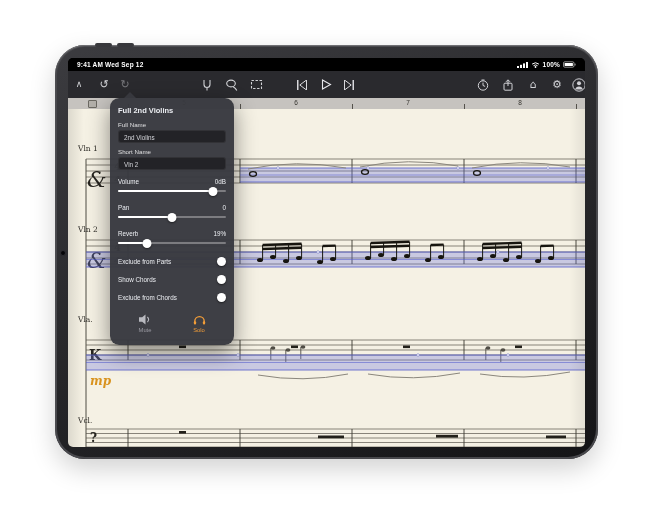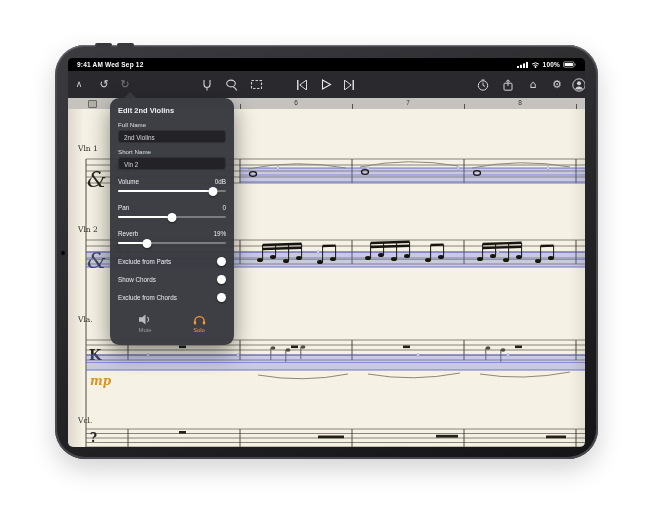--- a/index.html
+++ b/index.html
@@ -390,21 +390,21 @@
             <rect x="111" y="322" width="7" height="2.6" class="rest"></rect>
             <rect x="250" y="326.5" width="26" height="2.8" class="rest"></rect>
             <rect x="368" y="325.8" width="22" height="2.8" class="rest"></rect>
             <rect x="478" y="326.5" width="20" height="2.8" class="rest"></rect>
           </g>
         </svg>
       </div>
 
       <div class="popover">
         <div class="pop-arrow"></div>
-        <div class="pop-title">Edit 2nd Violins</div>
+        <div class="pop-title">Full 2nd Violins</div>
 
         <div class="plabel">Full Name</div>
         <div class="pfield">2nd Violins</div>
 
         <div class="plabel">Short Name</div>
         <div class="pfield">Vln 2</div>
 
         <div class="srow">
           <span>Volume</span>
           <span>0dB</span>

